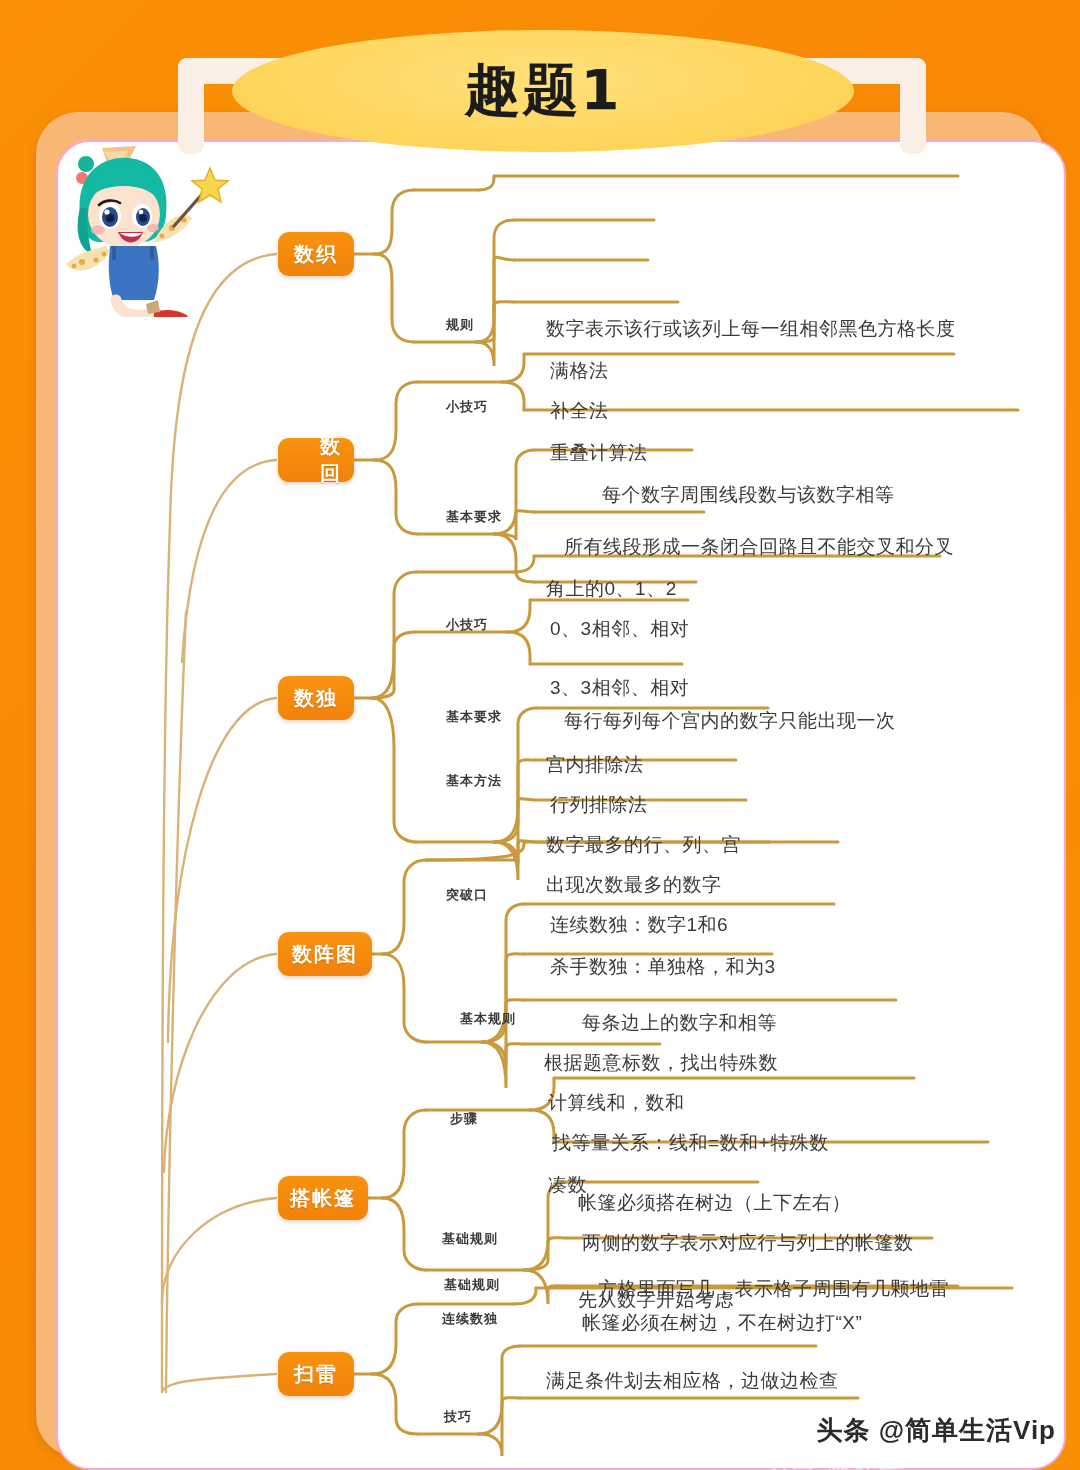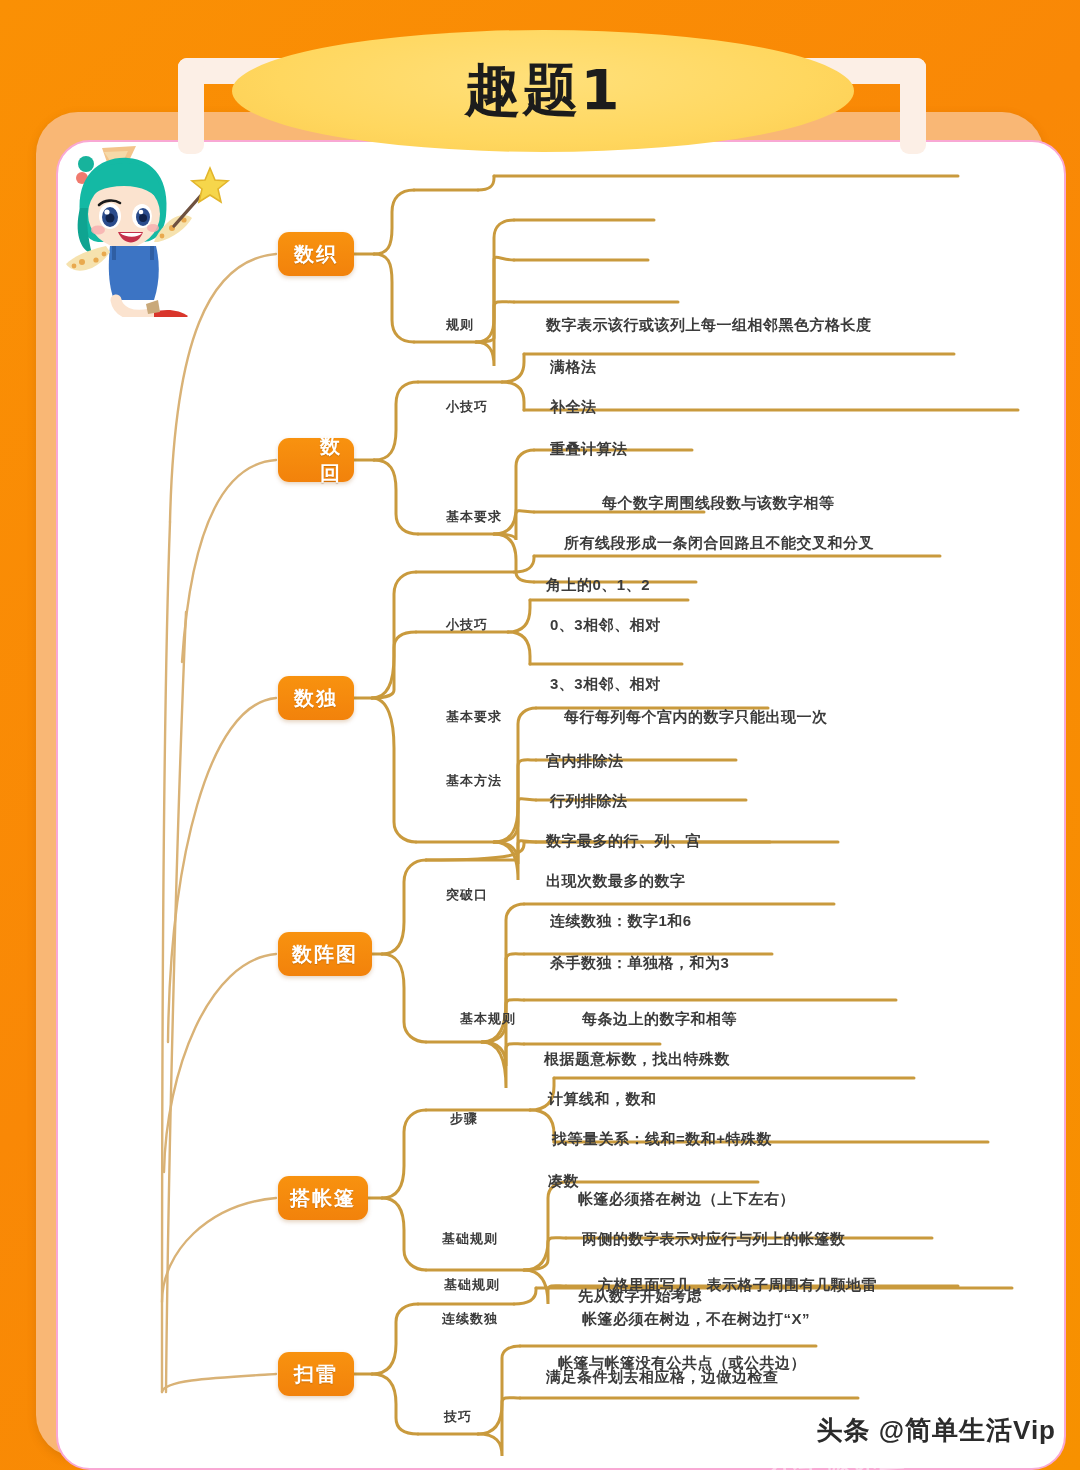--- a/index.html
+++ b/index.html
@@ -115,22 +115,22 @@
     font-weight: 700;
     color: #3A3A3A;
     letter-spacing: 1px;
     white-space: nowrap;
     z-index: 3;
   }
 
   
   .leaf {
     position: absolute;
-    font-size: 15px;
-    font-weight: 700;
+    font-size: 19px;
+    font-weight: 400;
     color: #3B3B3B;
     letter-spacing: .5px;
     white-space: nowrap;
     z-index: 3;
   }
 
   
   .mascot { position: absolute; left: 10px; top: 1160px; width: 180px; height: 175px; z-index: 8; }
 
   
@@ -337,21 +337,21 @@
     <div class="leaf" style="left:488px; top:174px;">数字表示该行或该列上每一组相邻黑色方格长度</div>
     <div class="mid" style="left:388px; top:256px;">小技巧</div>
     <div class="leaf" style="left:492px; top:216px;">满格法</div>
     <div class="leaf" style="left:492px; top:256px;">补全法</div>
     <div class="leaf" style="left:492px; top:298px;">重叠计算法</div>
 
     <div class="topic" style="left:220px; top:296px; width:76px;padding-left:42px;">
       <span>数回</span>
     </div>
     <div class="mid" style="left:388px; top:366px;">基本要求</div>
-    <div class="leaf" style="left:544px; top:352px;">每个数字周围线段数与该数字相等</div>
+    <div class="leaf" style="left:544px; top:340px;">每个数字周围线段数与该数字相等</div>
     <div class="leaf" style="left:506px; top:392px;">所有线段形成一条闭合回路且不能交叉和分叉</div>
     <div class="mid" style="left:388px; top:474px;">小技巧</div>
     <div class="leaf" style="left:488px; top:434px;">角上的0、1、2</div>
     <div class="leaf" style="left:492px; top:474px;">0、3相邻、相对</div>
     <div class="leaf" style="left:492px; top:516px;margin-top:17px;">3、3相邻、相对</div>
 
     <div class="topic" style="left:220px; top:534px; width:76px;">
       <span>数独</span>
     </div>
     <div class="mid" style="left:388px; top:566px;">基本要求</div>
@@ -378,21 +378,20 @@
 
     <div class="topic" style="left:220px; top:1034px; width:90px;">
       <span>搭帐篷</span>
     </div>
     <div class="mid" style="left:384px; top:1088px;">基础规则</div>
     <div class="leaf" style="left:524px; top:1088px;">两侧的数字表示对应行与列上的帐篷数</div>
     <div class="leaf" style="left:520px; top:1048px;">帐篷必须搭在树边（上下左右）</div>
     <div class="mid" style="left:384px; top:1168px;">连续数独</div>
     <div class="leaf" style="left:520px; top:1145px;">先从数字开始考虑</div>
     <div class="leaf" style="left:524px; top:1168px;">帐篷必须在树边，不在树边打“X”</div>
-    <div class="leaf" style="left:500px; top:1212px;">帐篷与帐篷没有公共点（或公共边）</div>
 
     <div class="topic" style="left:220px; top:1210px; width:76px;">
       <span>扫雷</span>
     </div>
     <div class="mid" style="left:386px; top:1134px;">基础规则</div>
     <div class="leaf" style="left:540px; top:1134px;">方格里面写几，表示格子周围有几颗地雷</div>
     <div class="mid" style="left:386px; top:1266px;">技巧</div>
     <div class="leaf" style="left:488px; top:1226px;">满足条件划去相应格，边做边检查</div>
 
     <svg class="mascot" viewBox="0 0 180 175">

